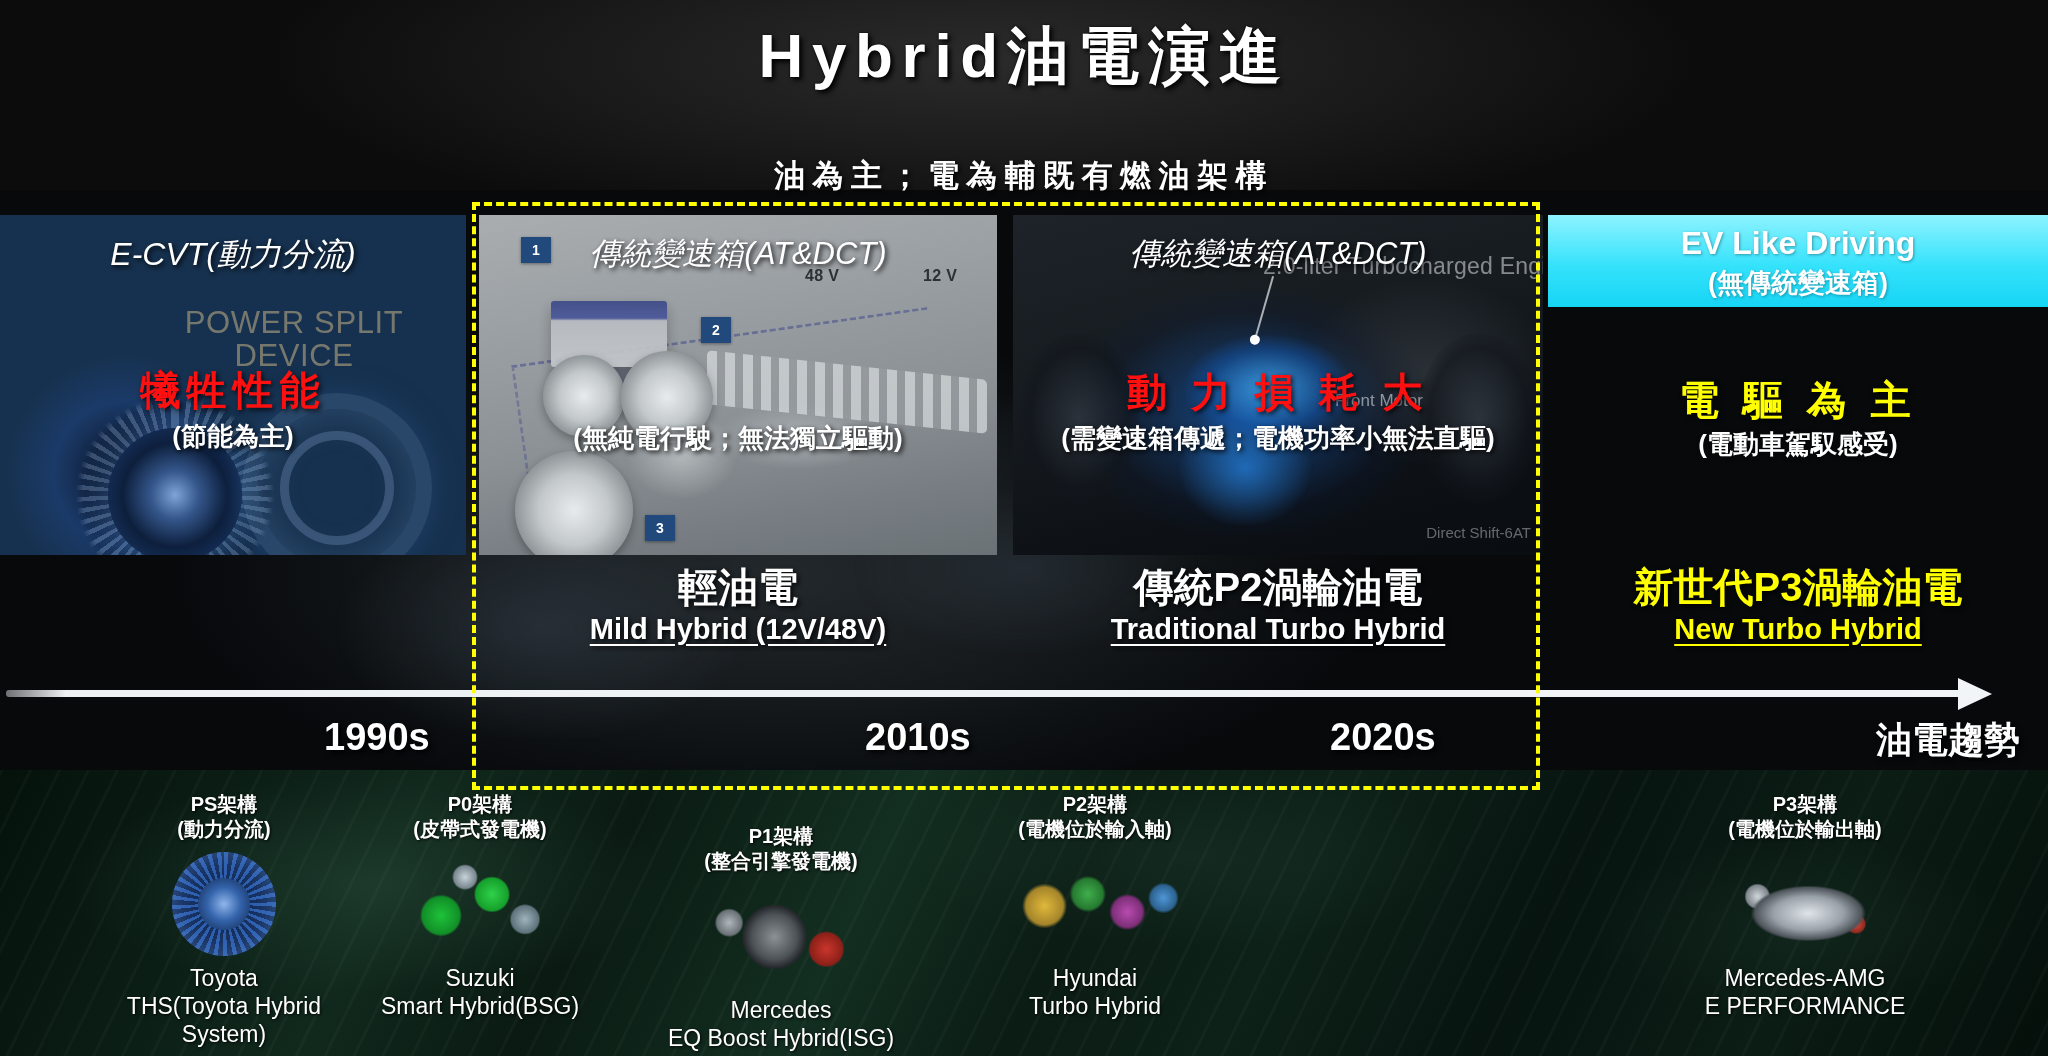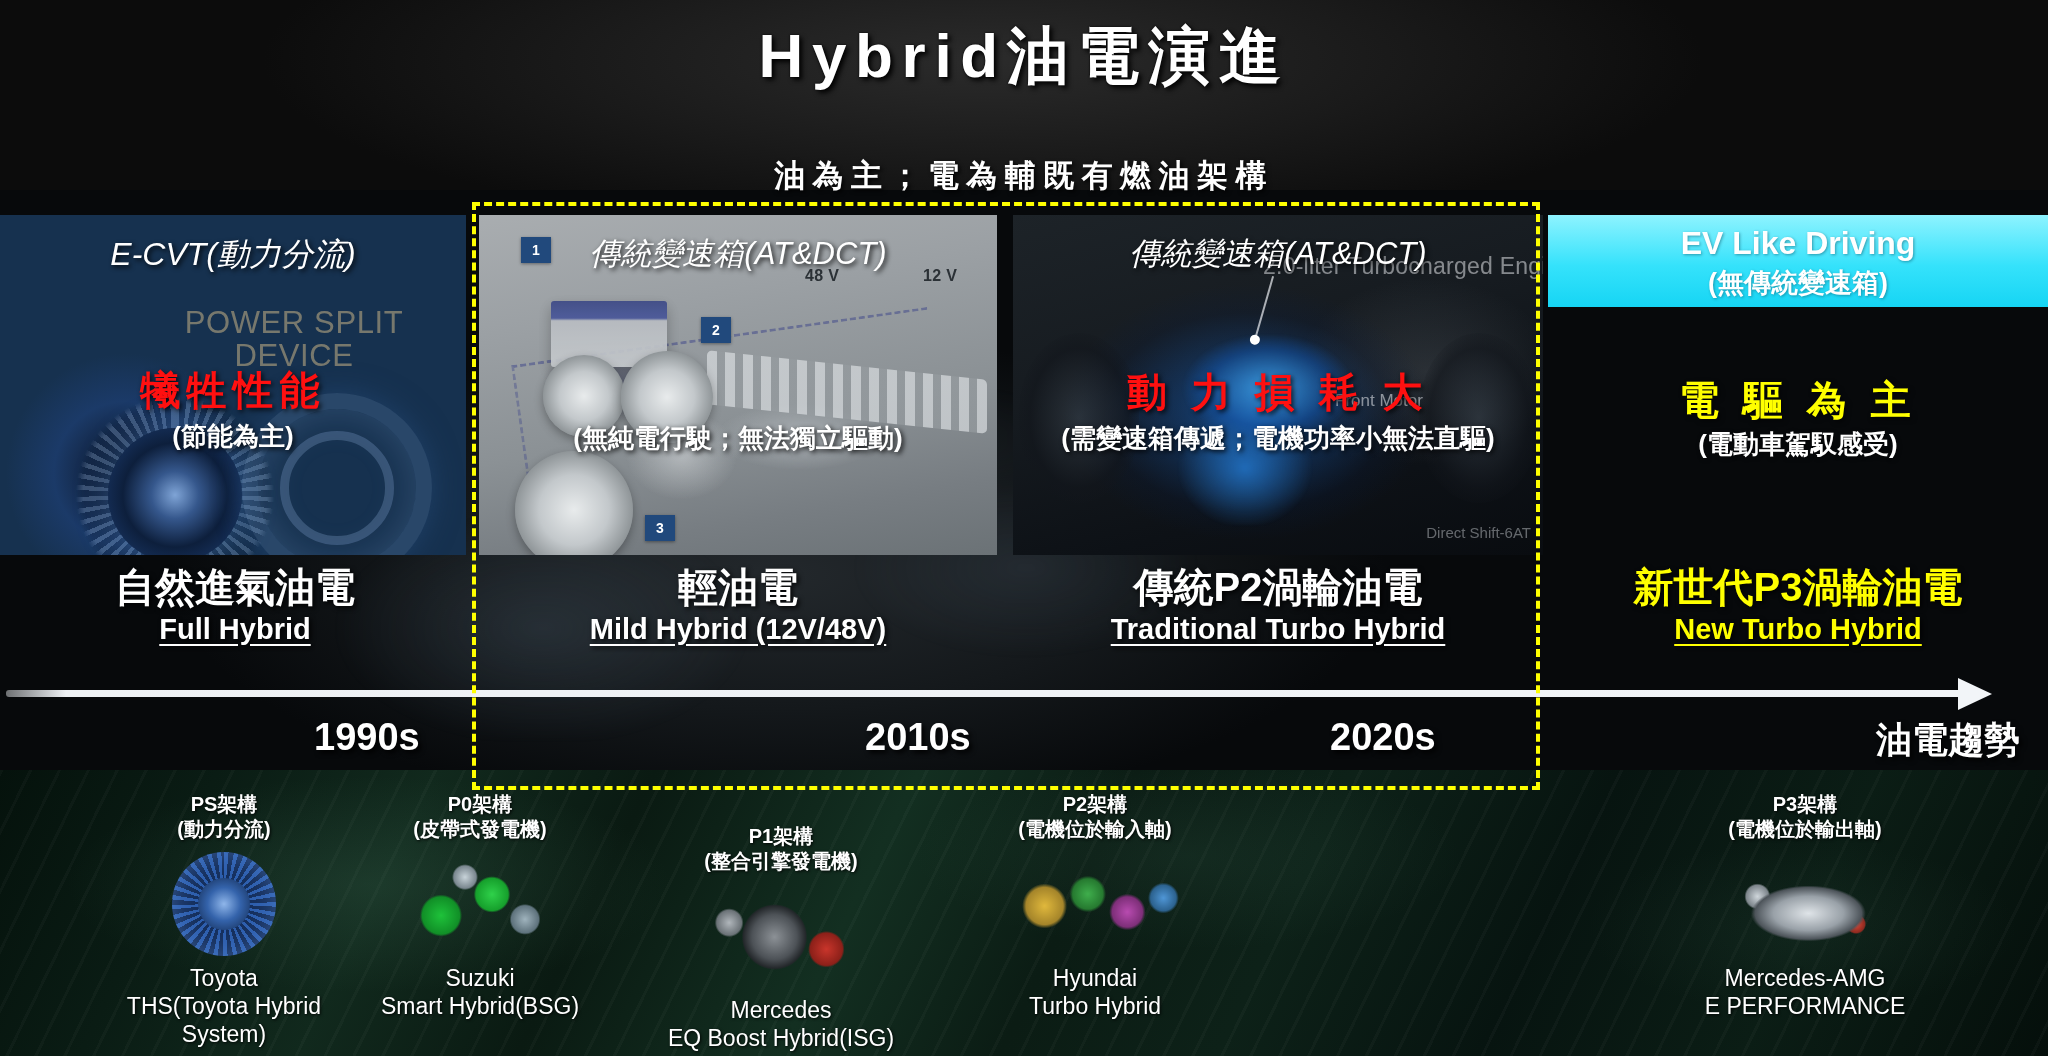--- a/index.html
+++ b/index.html
@@ -328,21 +328,21 @@
   }
   .tl-arrow{
     position:absolute; left:1958px; top:6px; width:0; height:0;
     border-top:16px solid transparent; border-bottom:16px solid transparent;
     border-left:34px solid #f2f5f8;
   }
   .decade{
     position:absolute; top:44px; font-size:38px; font-weight:bold;
     text-shadow:3px 3px 5px rgba(0,0,0,.95);
   }
-  .d1{ left:314px; } .d2{ left:865px; } .d3{ left:1330px; }
+  .d1{ left:324px; } .d2{ left:865px; } .d3{ left:1330px; }
   .trend{
     position:absolute; top:44px; right:28px; font-size:36px; font-weight:bold;
     text-shadow:3px 3px 5px rgba(0,0,0,.95);
   }
 
   
   .dashbox{
     position:absolute; left:472px; top:202px; width:1068px; height:588px;
     border:4px dashed #ffff00; z-index:25; pointer-events:none;
   }
@@ -454,24 +454,20 @@
   <div class="panel p4">
     <div class="hdr"></div>
     <div class="cap-head-en">EV Like Driving</div>
     <div class="cap-head-zh">(無傳統變速箱)</div>
     <div class="cap-yellow">電 驅 為 主</div>
     <div class="cap-sub">(電動車駕馭感受)</div>
   </div>
 </div>
 
 <div class="stages">
-  <div class="stage s1">
-    <div class="zh">自然進氣油電</div>
-    <div class="en">Full Hybrid</div>
-  </div>
   <div class="stage s2">
     <div class="zh">輕油電</div>
     <div class="en">Mild Hybrid (12V/48V)</div>
   </div>
   <div class="stage s3">
     <div class="zh">傳統P2渦輪油電</div>
     <div class="en">Traditional Turbo Hybrid</div>
   </div>
   <div class="stage s4">
     <div class="zh">新世代P3渦輪油電</div>

